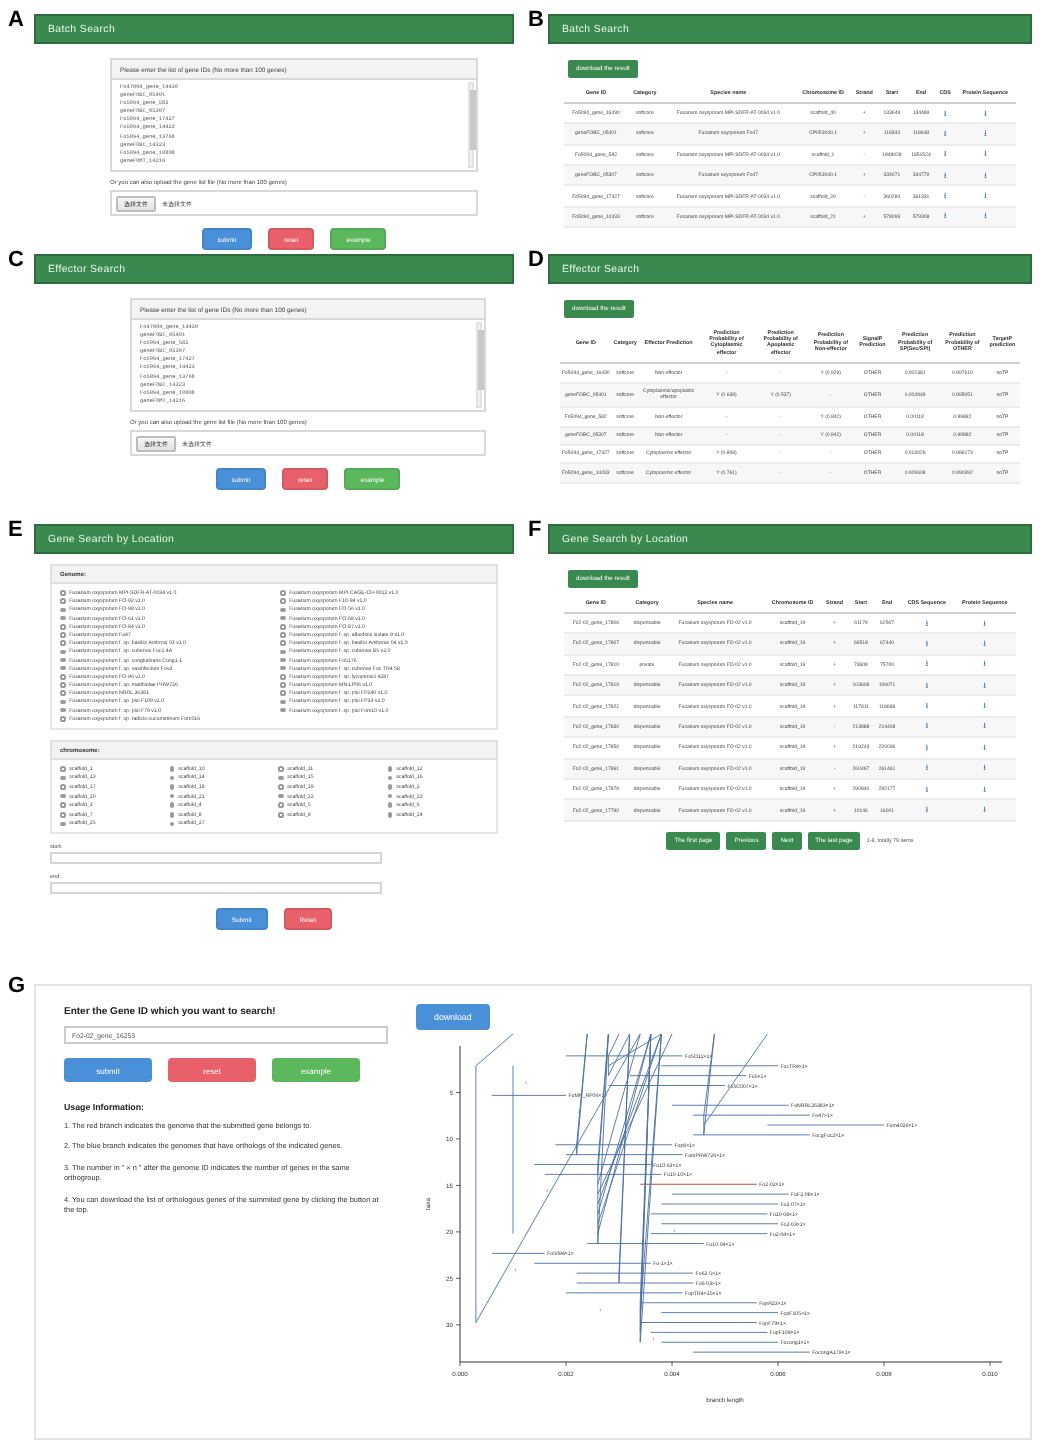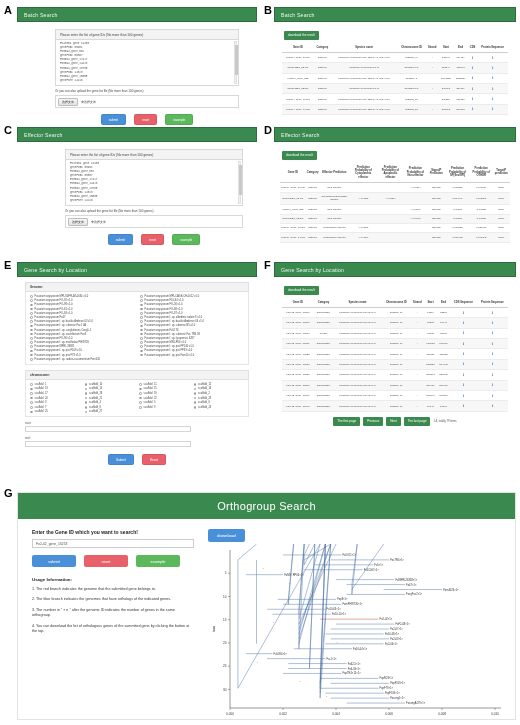--- a/index.html
+++ b/index.html
@@ -791,23 +791,20 @@
       <span class="dl-btn" style="margin:0;">Previous</span>
       <span class="dl-btn" style="margin:0;">Next</span>
       <span class="dl-btn" style="margin:0;">The last page</span>
       <span style="font-size:2.7px;color:#555;">1-8, totally 79 items</span>
     </div>
   </div>
 </div>
 
 <div class="plabel" style="left:4px;top:487px;">G</div>
 <div class="panel" style="left:17px;top:492px;width:499px;height:228px;border:1px solid #e3e3e3;">
-  <div class="g-hdr">
-    <span>Orthogroup Search</span>
-  </div>
   <div style="display:flex;">
     <div style="width:190px;padding:2px 14px 0 14px;">
       <div class="g-title">Enter the Gene ID which you want to search!</div>
       <div class="g-input">Fo2-02_gene_16253</div>
       <div class="g-btn-row">
         <span class="g-btn" style="background:#4a90d9;">submit</span>
         <span class="g-btn" style="background:#e8606a;">reset</span>
         <span class="g-btn" style="background:#5cb85c;">example</span>
       </div>
       <div class="g-usage-t">Usage Information:</div>

